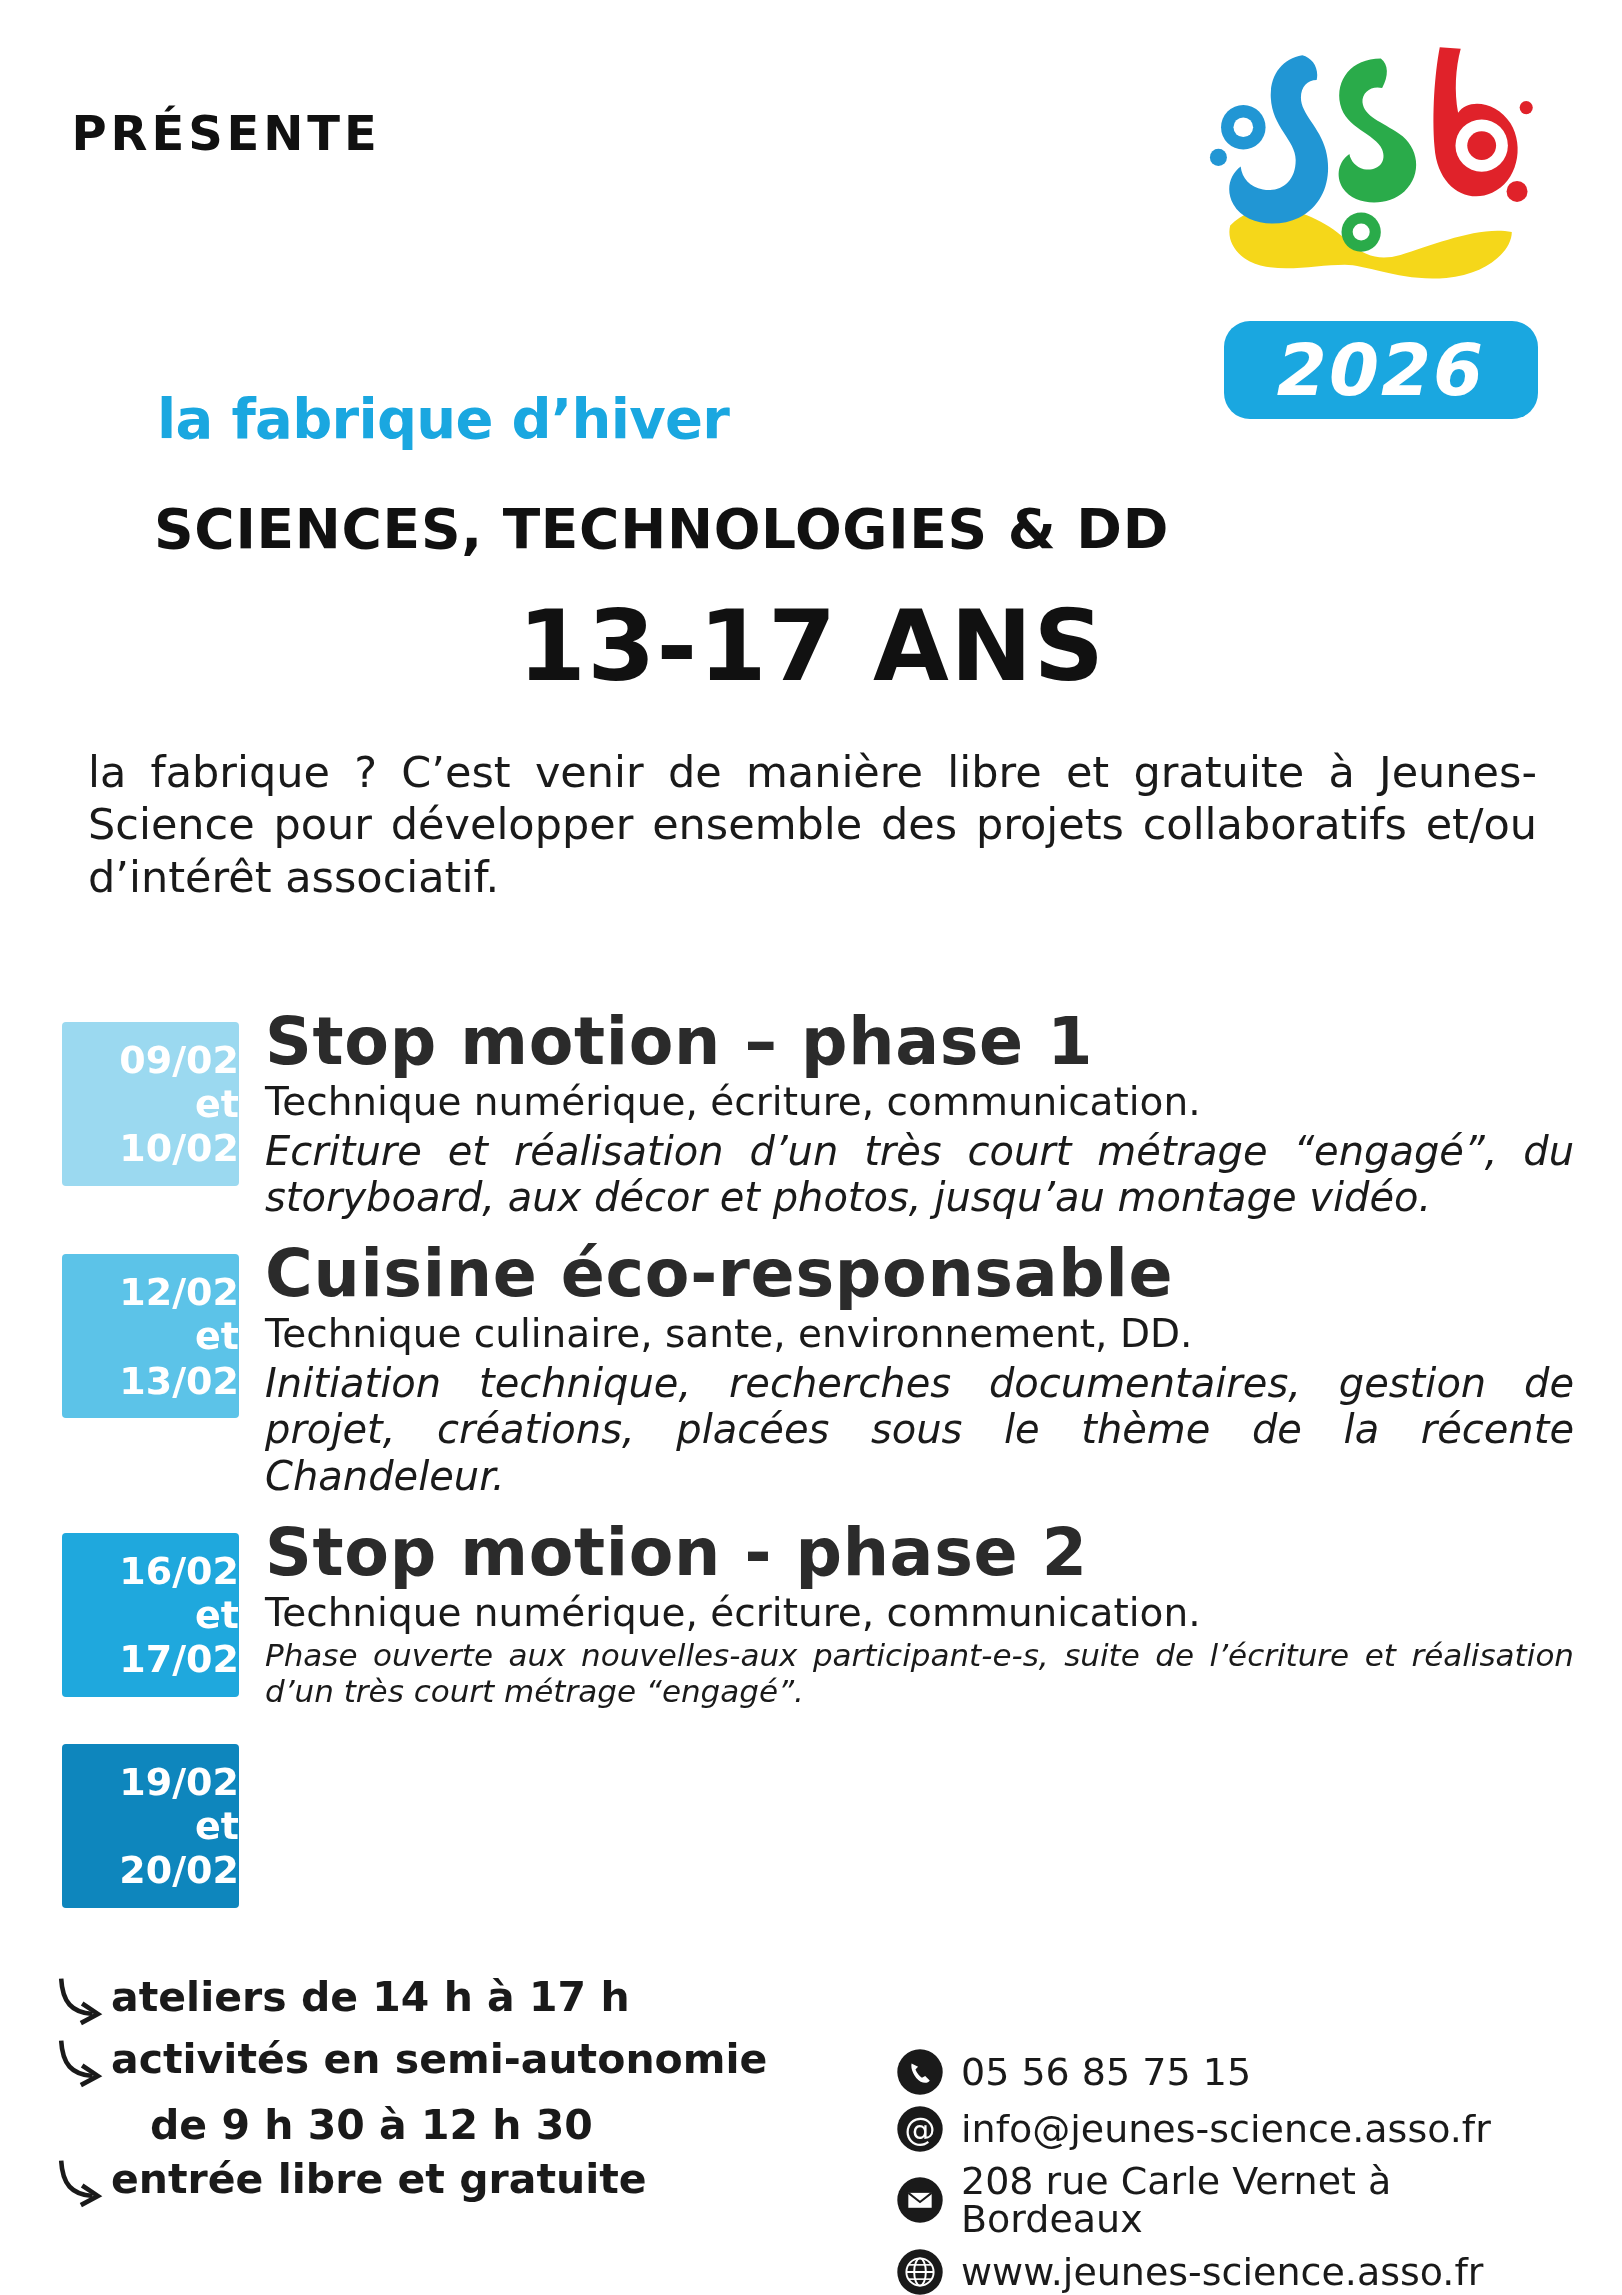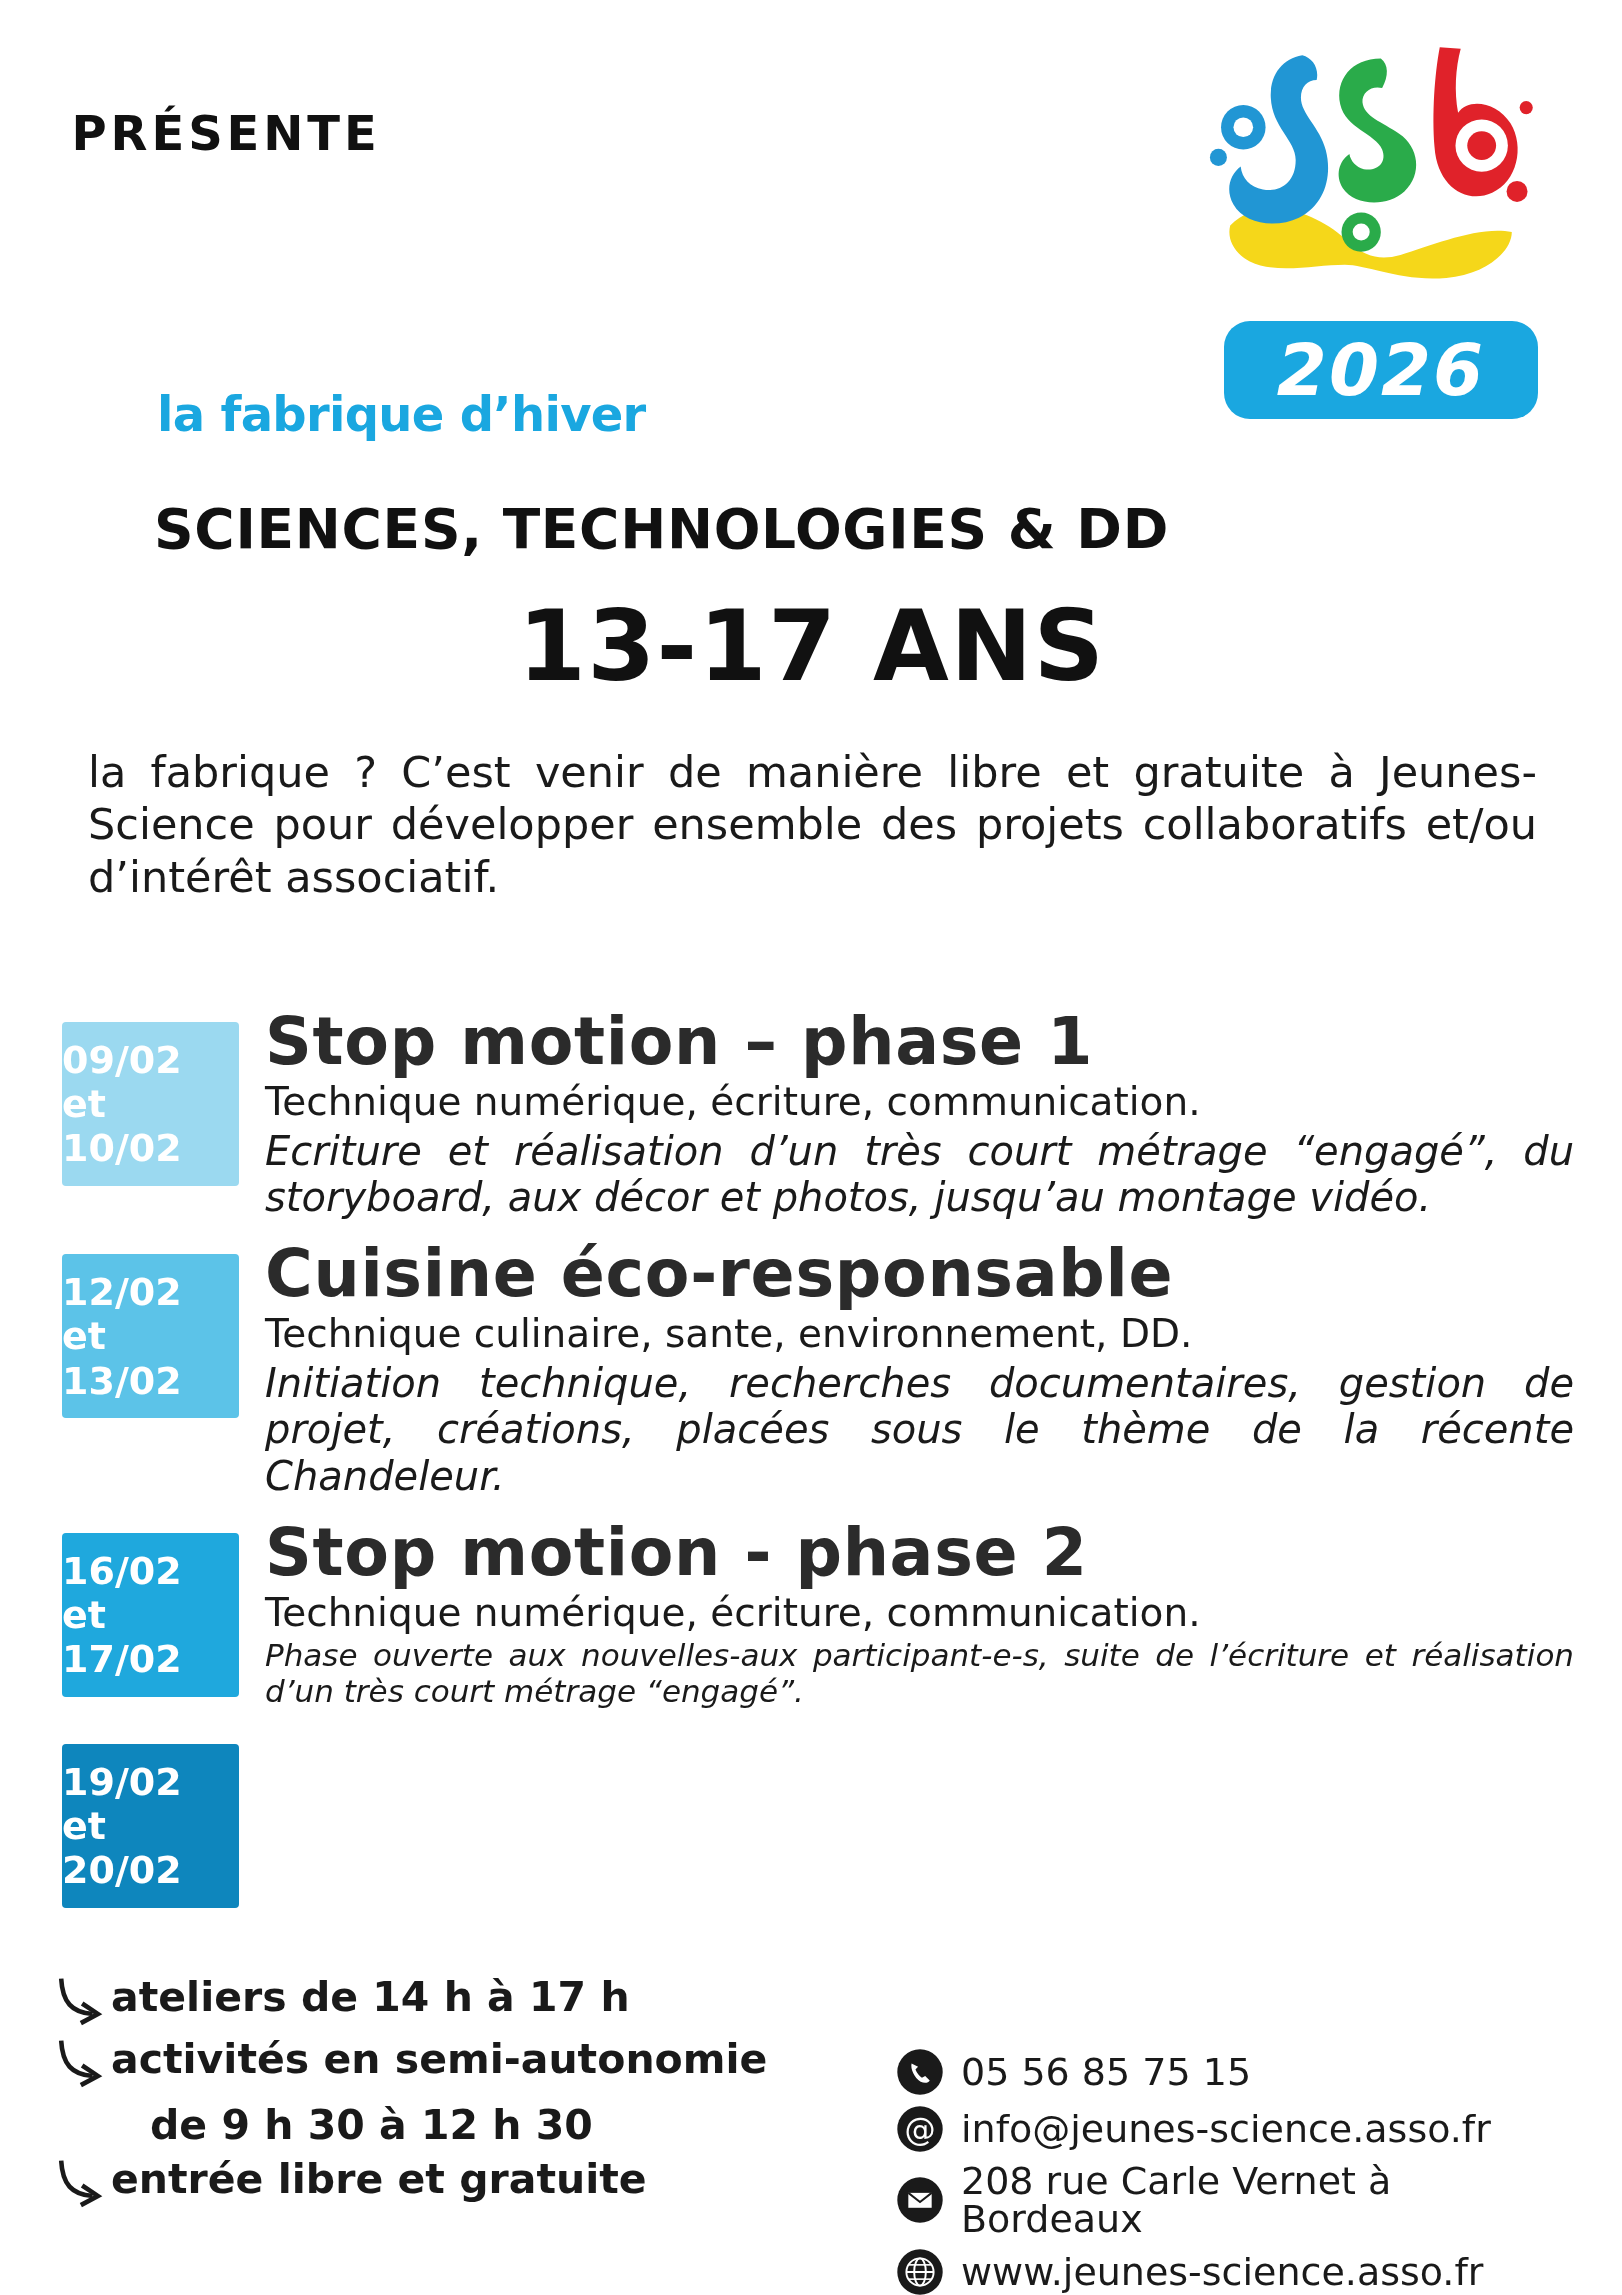--- a/index.html
+++ b/index.html
@@ -77,21 +77,21 @@
     font-size: 72px;
     color: #ffffff;
     letter-spacing: 2px;
   }
 
   .subtitle-blue {
     position: absolute;
     left: 157px;
     top: 386px;
     font-weight: bold;
-    font-size: 48px;
+    font-size: 56px;
     color: #1aa7e0;
     letter-spacing: -0.7px;
   }
   .subtitle-black {
     position: absolute;
     left: 154px;
     top: 497px;
     font-weight: bold;
     font-size: 55px;
     color: #111111;
@@ -133,21 +133,21 @@
     align-items: flex-start;
     margin-bottom: 19.6px;
     min-height: 190px;
   }
   .date-box {
     width: 177px;
     min-height: 164px;
     border-radius: 3.9px;
     display: flex;
     flex-direction: column;
-    align-items: flex-start;
+    align-items: flex-end;
     justify-content: center;
     flex: 0 0 177px;
     margin-top: 14.4px;
   }
   .date-box span {
     font-weight: bold;
     font-size: 38px;
     color: #ffffff;
     line-height: 1.16;
     text-align: center;

